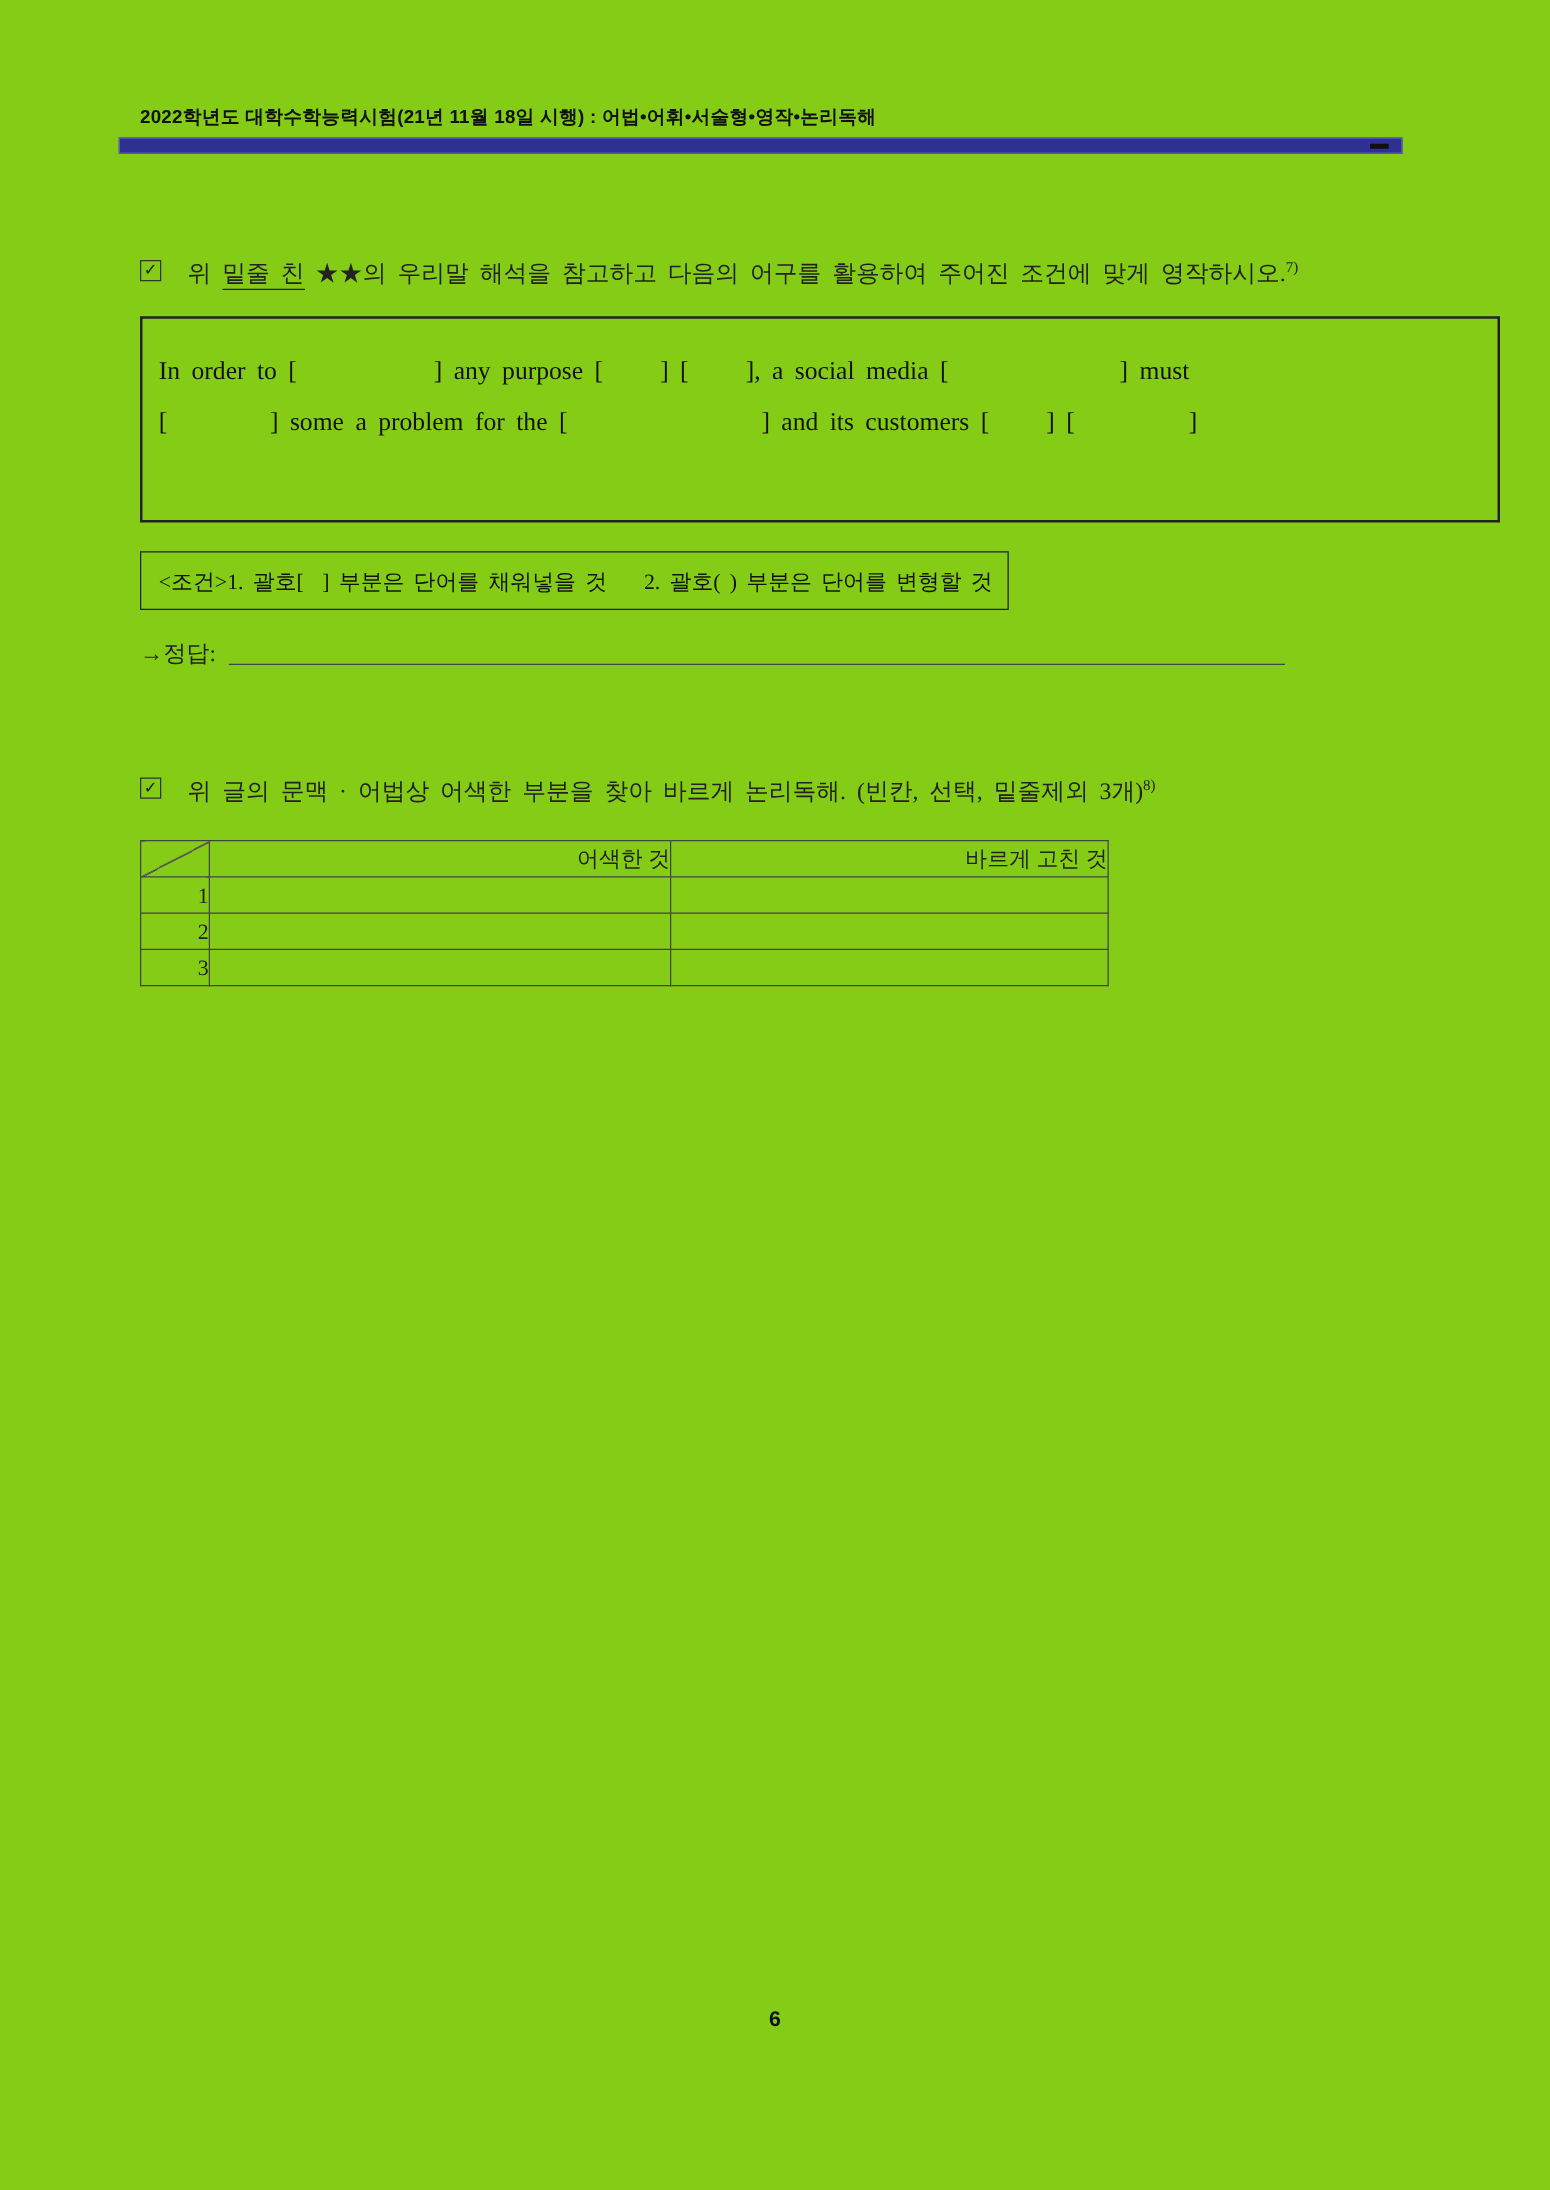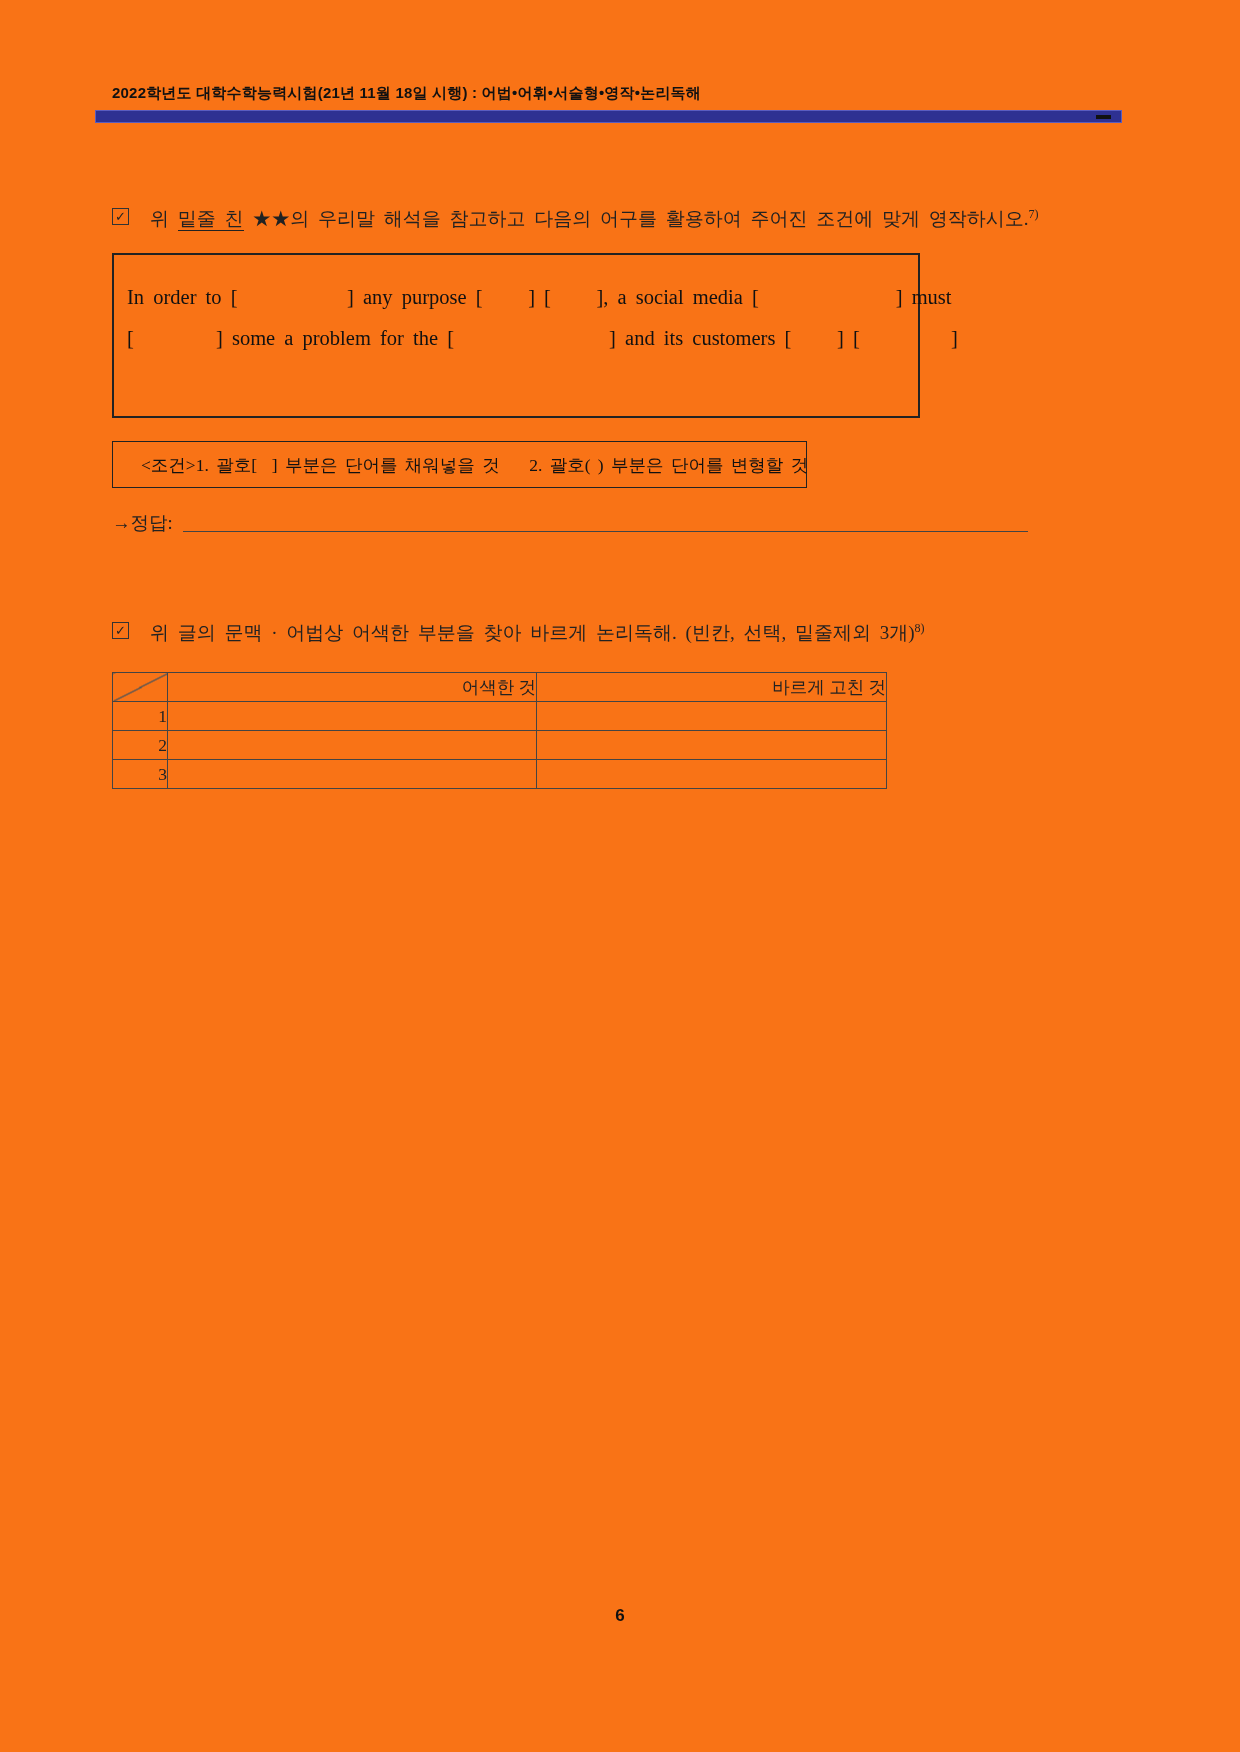--- a/index.html
+++ b/index.html
@@ -5,21 +5,21 @@
   * { margin: 0; padding: 0; box-sizing: border-box; }
   html, body { background: #ffffff; }
   body {
     font-family: "Liberation Serif", "DejaVu Serif", serif;
     color: #1a1a1a;
   }
   .page {
     position: relative;
     width: 1240px;
     height: 1752px;
-    background: #f97316;
+    background: #84cc16;
     overflow: hidden;
   }
 
   
   .hdr-title {
     position: absolute;
     left: 112px; top: 84px;
     font-family: "Liberation Sans", "DejaVu Sans", sans-serif;
     font-size: 15px;
     font-weight: bold;
@@ -69,41 +69,41 @@
   sup.fn {
     font-size: 12px;
     vertical-align: super;
     line-height: 0;
   }
 
   
   .writing-box {
     position: absolute;
     left: 112px; top: 253px;
-    width: 808px; height: 165px;
+    width: 1088px; height: 165px;
     border: 2px solid #222;
     padding: 22px 12px 0 13px;
   }
   .writing-line {
     font-size: 20.5px;
     line-height: 41px;
     white-space: pre;
     word-spacing: 4px;
     color: #111;
   }
 
   
   .condition-box {
     position: absolute;
     left: 112px; top: 441px;
     width: 695px; height: 47px;
     border: 1.6px solid #222;
     display: flex;
     align-items: center;
-    padding-left: 28px;
+    padding-left: 14px;
   }
   .condition-text {
     font-size: 17.5px;
     white-space: pre;
     word-spacing: 3px;
     color: #111;
   }
 
   
   .answer-row {

